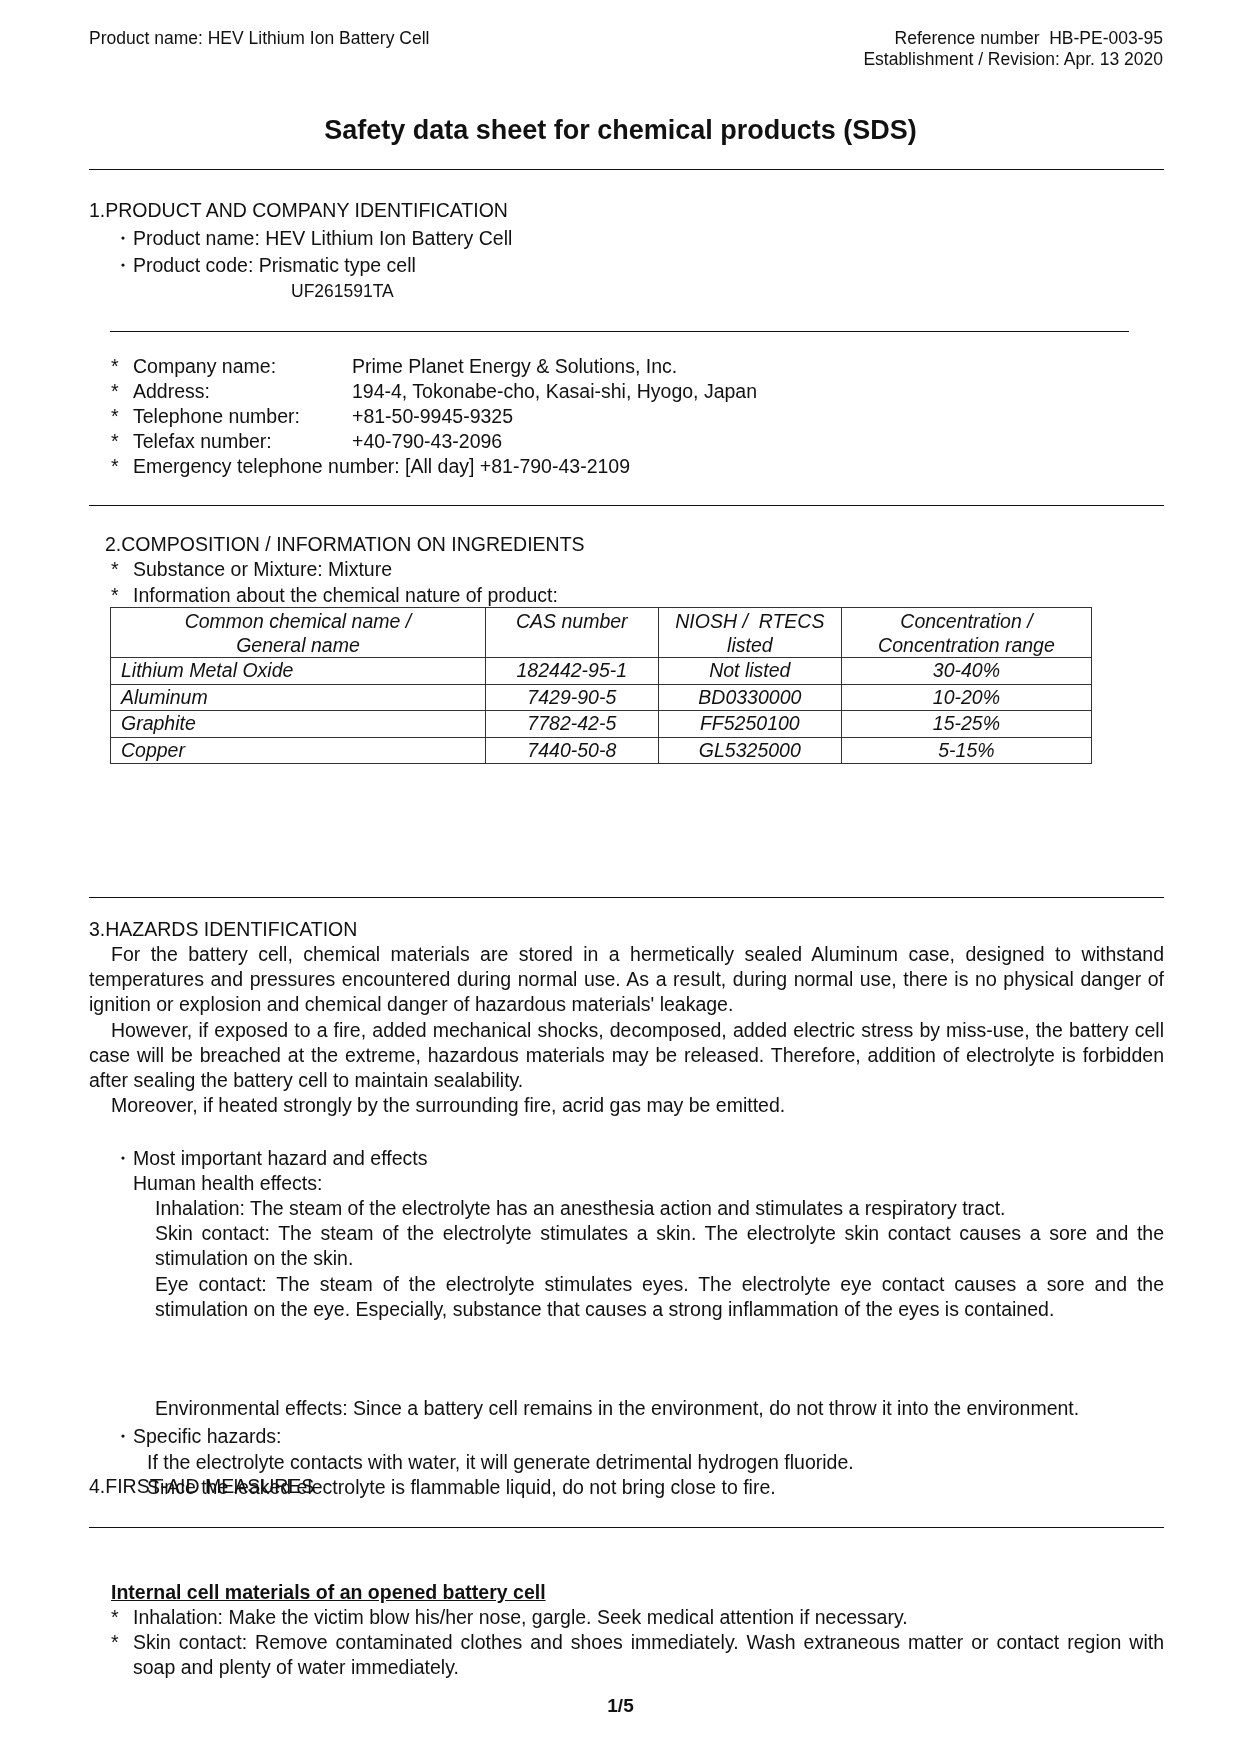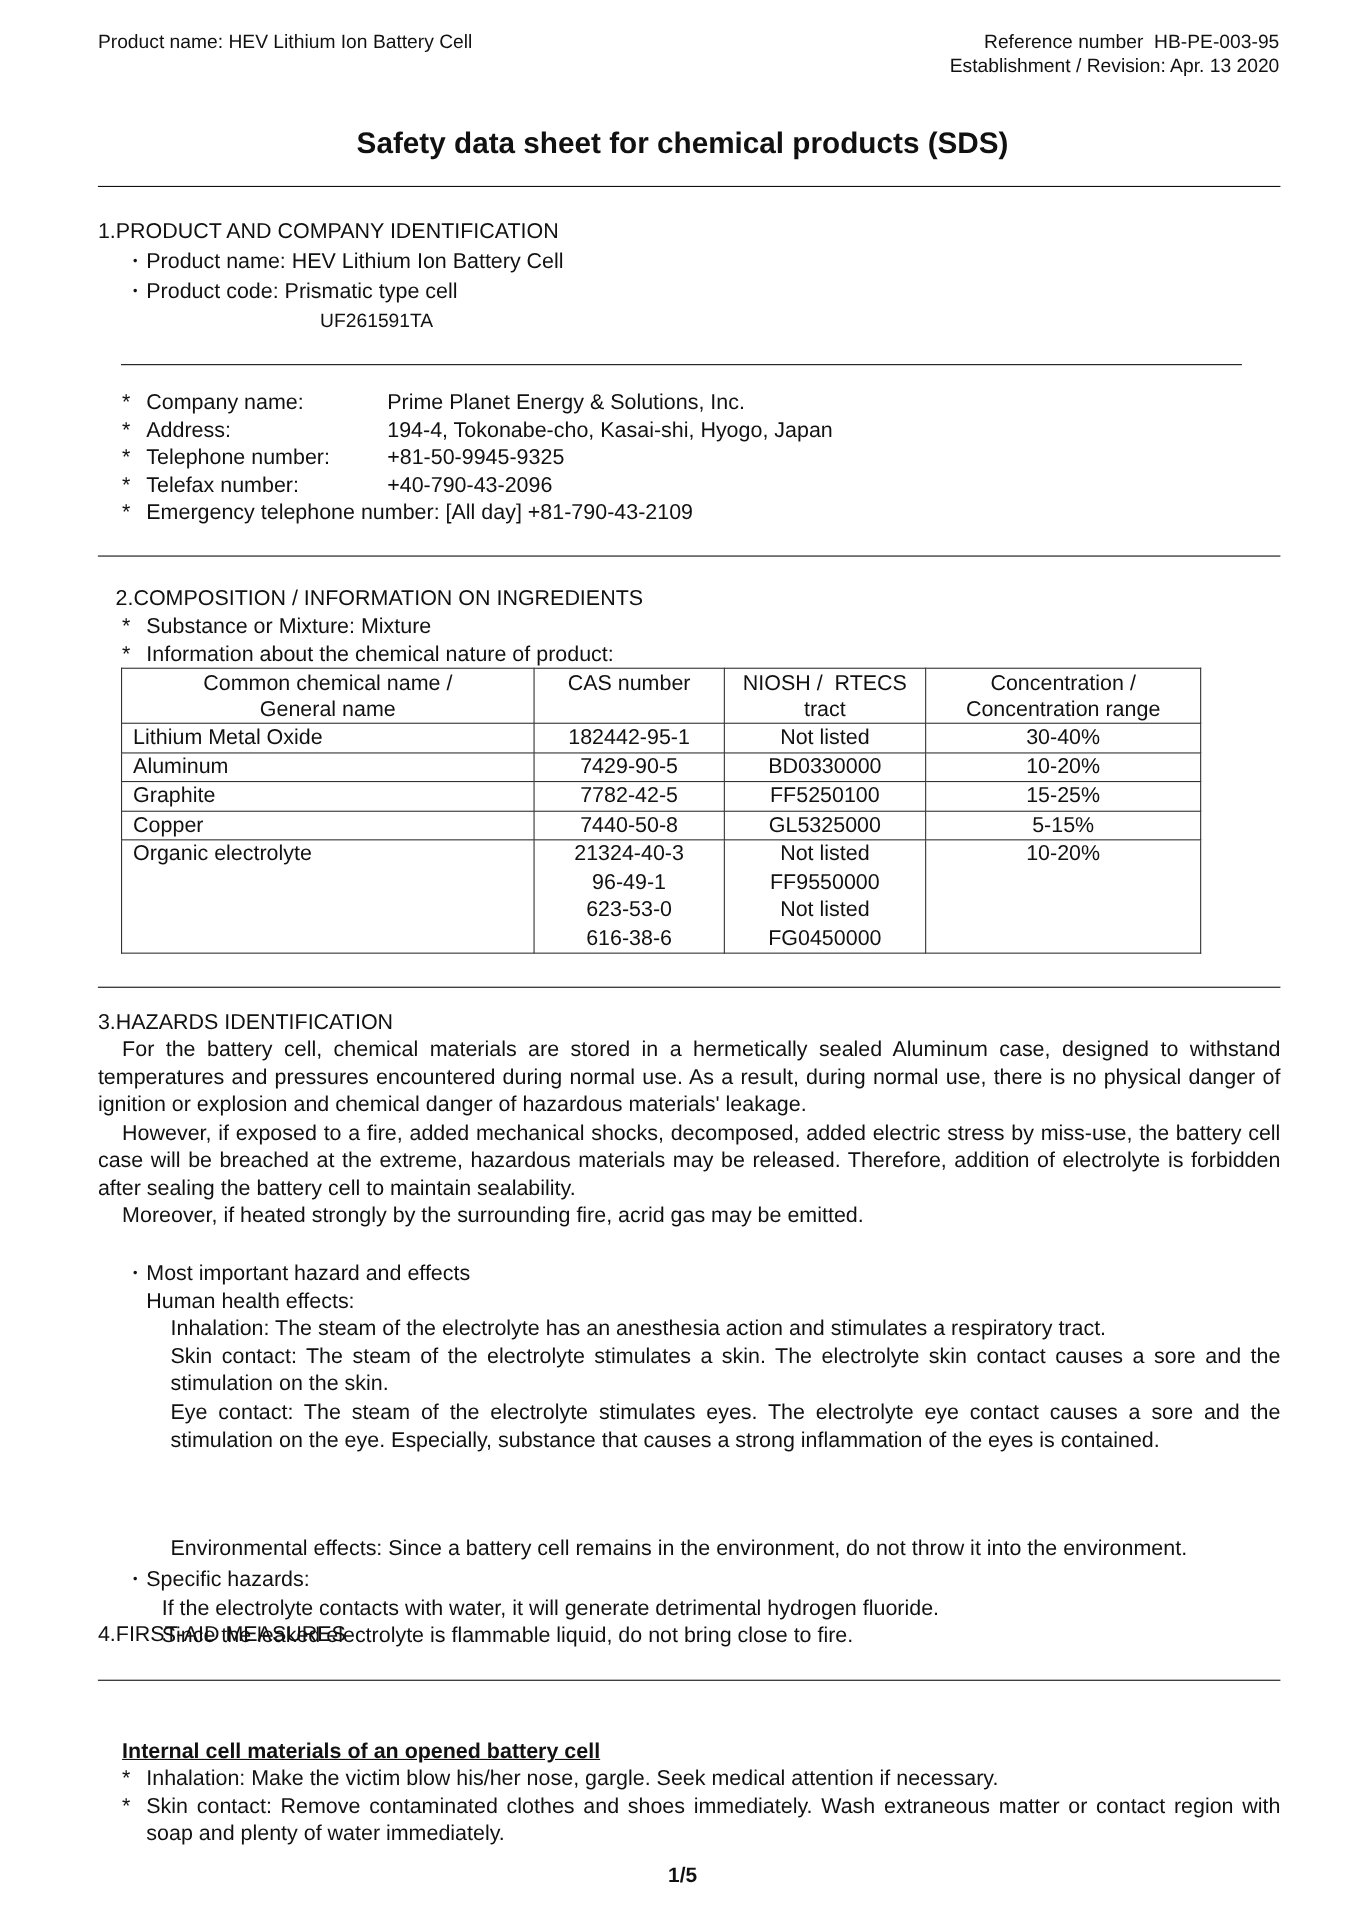--- a/index.html
+++ b/index.html
@@ -19,21 +19,21 @@
     .star-row { left: 111px; white-space: nowrap; }
     .star-row .star { display: inline-block; width: 22px; }
     .star-row .lbl { display: inline-block; width: 219px; }
     .para {
       left: 89px; width: 1075px; text-align: justify; text-indent: 22px;
     }
     .para.last { text-align-last: left; }
     .indent2 { left: 155px; width: 1009px; text-align: justify; }
     table.comp {
       position: absolute; left: 110px; top: 607px; width: 982px;
-      border-collapse: collapse; font-size: 19.5px; line-height: 25.5px;
+      border-collapse: collapse; font-size: 19.5px; line-height: 25.5px; font-style: italic;
     }
     table.comp th, table.comp td {
       border: 1.6px solid #333; padding: 0 10px; vertical-align: top; font-weight: normal;
     }
     table.comp th { text-align: center; line-height: 24px; padding-top: 1px; }
     table.comp td.c { text-align: center; }
     .stack div { text-align: center; }
     .bold { font-weight: bold; }
     .footer { left: 0; width: 1241px; top: 1693px; text-align: center; font-weight: bold; font-size: 19px; }
   </style>
@@ -95,21 +95,21 @@
       <th>
           <div>Common chemical name /</div>
           <div>General name</div>
         </th>
       <th>
           <div>CAS number</div>
           <div style="height:24px"></div>
         </th>
       <th>
           <div style="white-space:pre">NIOSH /  RTECS</div>
-          <div>tract</div>
+          <div>listed</div>
         </th>
       <th>
           <div>Concentration /</div>
           <div>Concentration range</div>
         </th>
     </tr>
   </thead>
   <tbody>
     <tr>
       <td>Lithium Metal Oxide</td>
@@ -127,36 +127,20 @@
       <td>Graphite</td>
       <td class="c">7782-42-5</td>
       <td class="c">FF5250100</td>
       <td class="c">15-25%</td>
     </tr>
     <tr>
       <td>Copper</td>
       <td class="c">7440-50-8</td>
       <td class="c">GL5325000</td>
       <td class="c">5-15%</td>
-    </tr>
-    <tr>
-      <td>Organic electrolyte</td>
-      <td class="c stack">
-        <div>21324-40-3</div>
-        <div>96-49-1</div>
-        <div>623-53-0</div>
-        <div>616-38-6</div>
-      </td>
-      <td class="c stack">
-        <div>Not listed</div>
-        <div>FF9550000</div>
-        <div>Not listed</div>
-        <div>FG0450000</div>
-      </td>
-      <td class="c">10-20%</td>
     </tr>
   </tbody>
 </table>
 <div class="rule" style="left:89px; width:1075px; top:897px;"></div>
 
 <div class="abs sec-title" style="top:917px;">3.HAZARDS IDENTIFICATION</div>
 <div class="abs para last" style="top:942px;">For the battery cell, chemical materials are stored in a hermetically sealed Aluminum case, designed to withstand temperatures and pressures encountered during normal use. As a result, during normal use, there is no physical danger of ignition or explosion and chemical danger of hazardous materials' leakage.</div>
 <div class="abs para last" style="top:1018px;">However, if exposed to a fire, added mechanical shocks, decomposed, added electric stress by miss-use, the battery cell case will be breached at the extreme, hazardous materials may be released. Therefore, addition of electrolyte is forbidden after sealing the battery cell to maintain sealability.</div>
 <div class="abs para last" style="top:1093px;">Moreover, if heated strongly by the surrounding fire, acrid gas may be emitted.</div>
 

